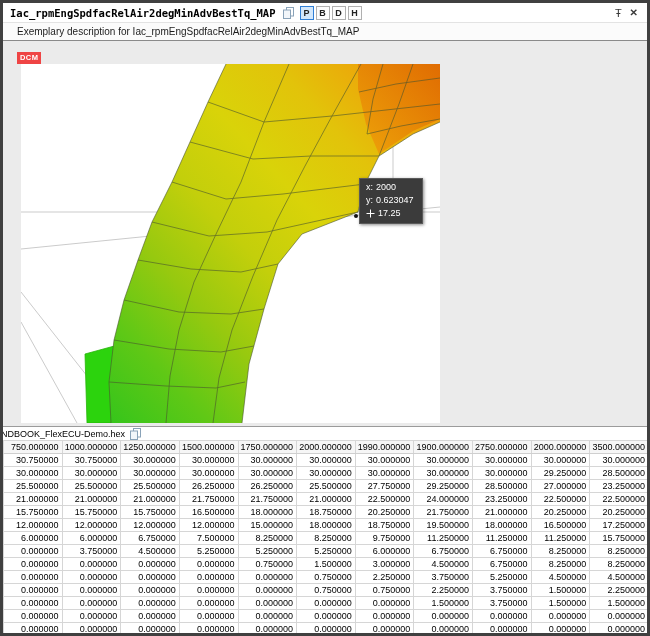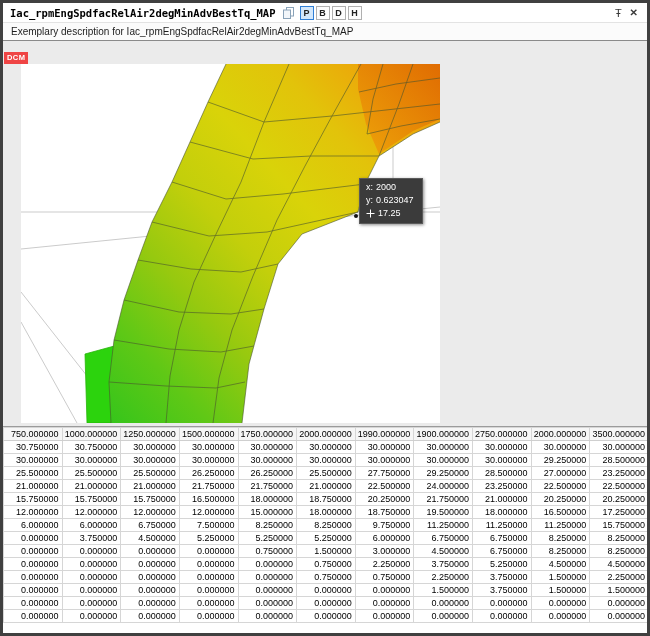--- a/index.html
+++ b/index.html
@@ -7,23 +7,23 @@
   .window{box-sizing:border-box;position:relative;width:650px;height:636px;border:3px solid #404040;background:#fff;overflow:hidden;}
   .titlebar{box-sizing:border-box;height:20px;display:flex;align-items:center;padding:0 5px 0 7px;background:#fff;border-bottom:1px solid #e3e3e3;}
   .title{font-family:"DejaVu Sans Mono","Liberation Mono",monospace;font-weight:bold;font-size:10.5px;white-space:nowrap;color:#000;}
   .icon-pages{display:inline-flex;margin-left:7px;}
   .tbtns{display:flex;gap:2px;margin-left:6px;}
   .tbtn{box-sizing:border-box;width:14px;height:14px;padding:0;border:1px solid #b0b0b0;background:#fdfdfd;font:bold 9px "Liberation Sans",sans-serif;color:#222;display:flex;align-items:center;justify-content:center;cursor:default;}
   .tbtn.active{border-color:#2f7fd6;background:#d2e7fb;}
   .spacer{flex:1;}
   .winicon{font-size:11px;color:#3a3a3a;padding:0 4px;line-height:18px;cursor:default;}
   .winicon.close{font-size:10px;font-weight:bold;}
-  .descbar{box-sizing:border-box;height:18px;line-height:17px;font-size:10px;color:#1c1c1c;padding-left:8px;background:#fbfbfb;border-bottom:1px solid #8a8a8a;white-space:nowrap;}
+  .descbar{box-sizing:border-box;height:18px;line-height:17px;font-size:10px;color:#1c1c1c;padding-left:14px;background:#fbfbfb;border-bottom:1px solid #8a8a8a;white-space:nowrap;}
   .plotarea{position:relative;height:385px;background:#ebebeb;}
-  .dcm-tab{position:absolute;left:1px;top:11px;height:12px;line-height:12px;padding:0 3px;background:#ef4444;color:#fff;font-size:7.5px;font-weight:bold;letter-spacing:.4px;}
+  .dcm-tab{position:absolute;left:14px;top:11px;height:12px;line-height:12px;padding:0 3px;background:#ef4444;color:#fff;font-size:7.5px;font-weight:bold;letter-spacing:.4px;}
   .canvas{position:absolute;left:18px;top:23px;width:419px;height:359px;background:#fff;}
   .canvas svg{display:block;}
   .tooltip{position:absolute;left:338px;top:114px;background:#3b3b3b;border:1px solid #5a5a5a;color:#fff;font-size:9px;line-height:13px;padding:2px 8px 3px 6px;white-space:nowrap;box-shadow:1px 1px 3px rgba(0,0,0,.45);}
   .trow{display:flex;align-items:center;gap:3px;}
   .cross-icon{display:inline-flex;width:9px;}
   .bottom{border-top:1px solid #9b9b9b;background:#fff;}
   .hexrow{height:13px;display:flex;align-items:center;font-size:9px;color:#000;overflow:hidden;}
   .hexname{margin-left:-2px;white-space:nowrap;}
   .hexrow .icon-pages{margin-left:5px;}
   table{border-collapse:collapse;table-layout:fixed;width:646px;font-size:9px;}
@@ -131,20 +131,29 @@
                 <line x1="0.5" y1="4.5" x2="8.5" y2="4.5"></line>
               </svg>
           </span>
           <span>17.25</span>
         </div>
       </div>
     </div>
   </div>
 
   <div class="bottom">
+    <div class="hexrow">
+      <span class="hexname">NDBOOK_FlexECU-Demo.hex</span>
+      <span class="icon-pages">
+        <svg width="11" height="12" viewBox="0 0 11 12">
+            <rect x="3.5" y="0.5" width="7" height="8.5" fill="#ffffff" stroke="#89a2b8"></rect>
+            <rect x="0.5" y="3" width="7" height="8.5" fill="#f2f6fa" stroke="#89a2b8"></rect>
+          </svg>
+      </span>
+    </div>
     <table>
       <thead>
           <tr>
             <th>750.000000</th>
             <th>1000.000000</th>
             <th>1250.000000</th>
             <th>1500.000000</th>
             <th>1750.000000</th>
             <th>2000.000000</th>
             <th>1990.000000</th>

